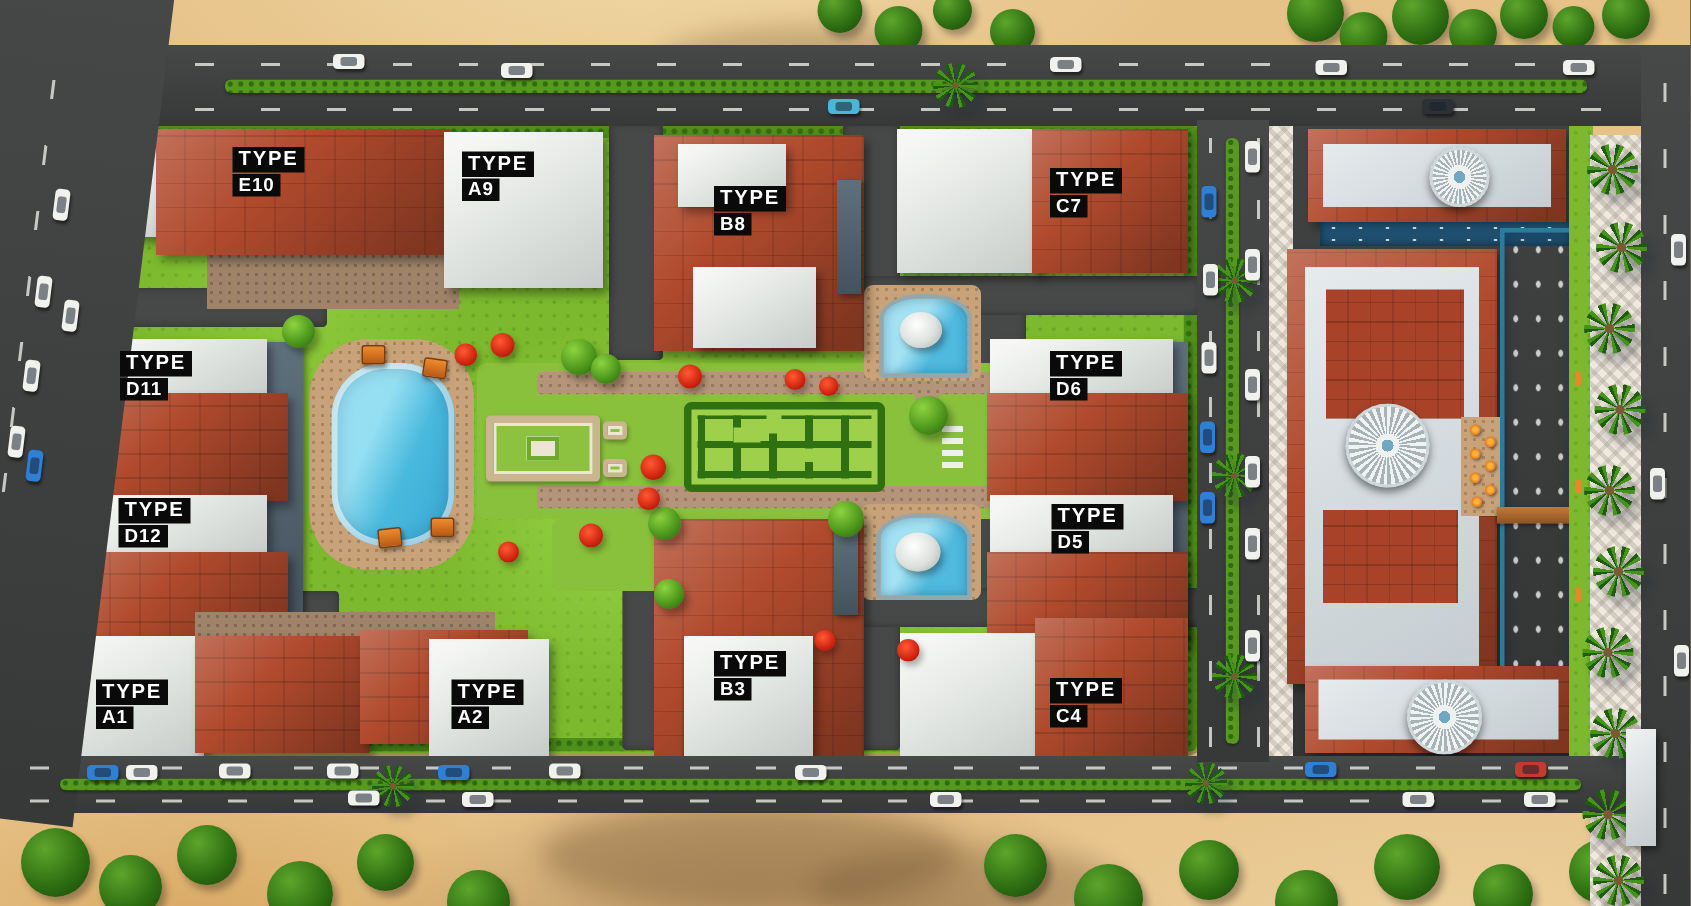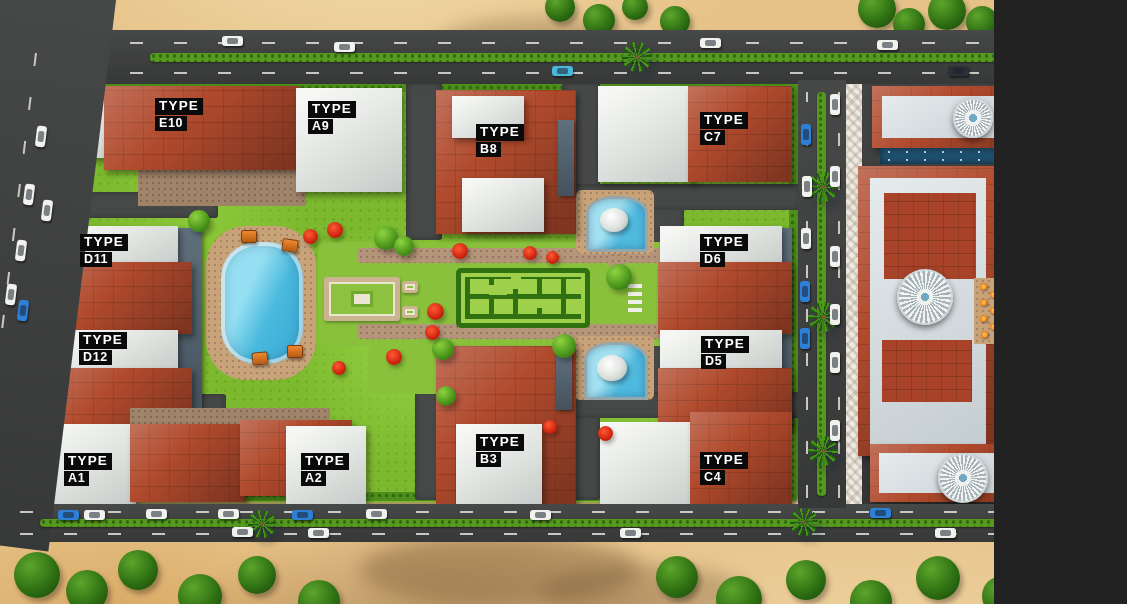--- a/index.html
+++ b/index.html
@@ -1,17 +1,17 @@
 <!DOCTYPE html>
 <html><head>
 <meta charset="utf-8">
 <style>
   html,body{margin:0;padding:0;background:#222;}
   .scene{
-    position:relative;width:994px;height:604px;overflow:hidden;
+    position:relative;width:1127px;height:604px;overflow:hidden;
     font-family:"Liberation Sans",sans-serif;
     background-color:#e6c288;
     background-image:
       radial-gradient(ellipse 520px 180px at 38% -4%, #f0d7a4, transparent 70%),
       radial-gradient(ellipse 420px 200px at 45% 108%, rgba(122,85,48,.55), transparent 70%),
       radial-gradient(ellipse 320px 160px at 12% 102%, #d9a964, transparent 72%),
       radial-gradient(ellipse 600px 220px at 88% 104%, #edd09c, transparent 70%);
   }
   .abs{position:absolute;}
   

